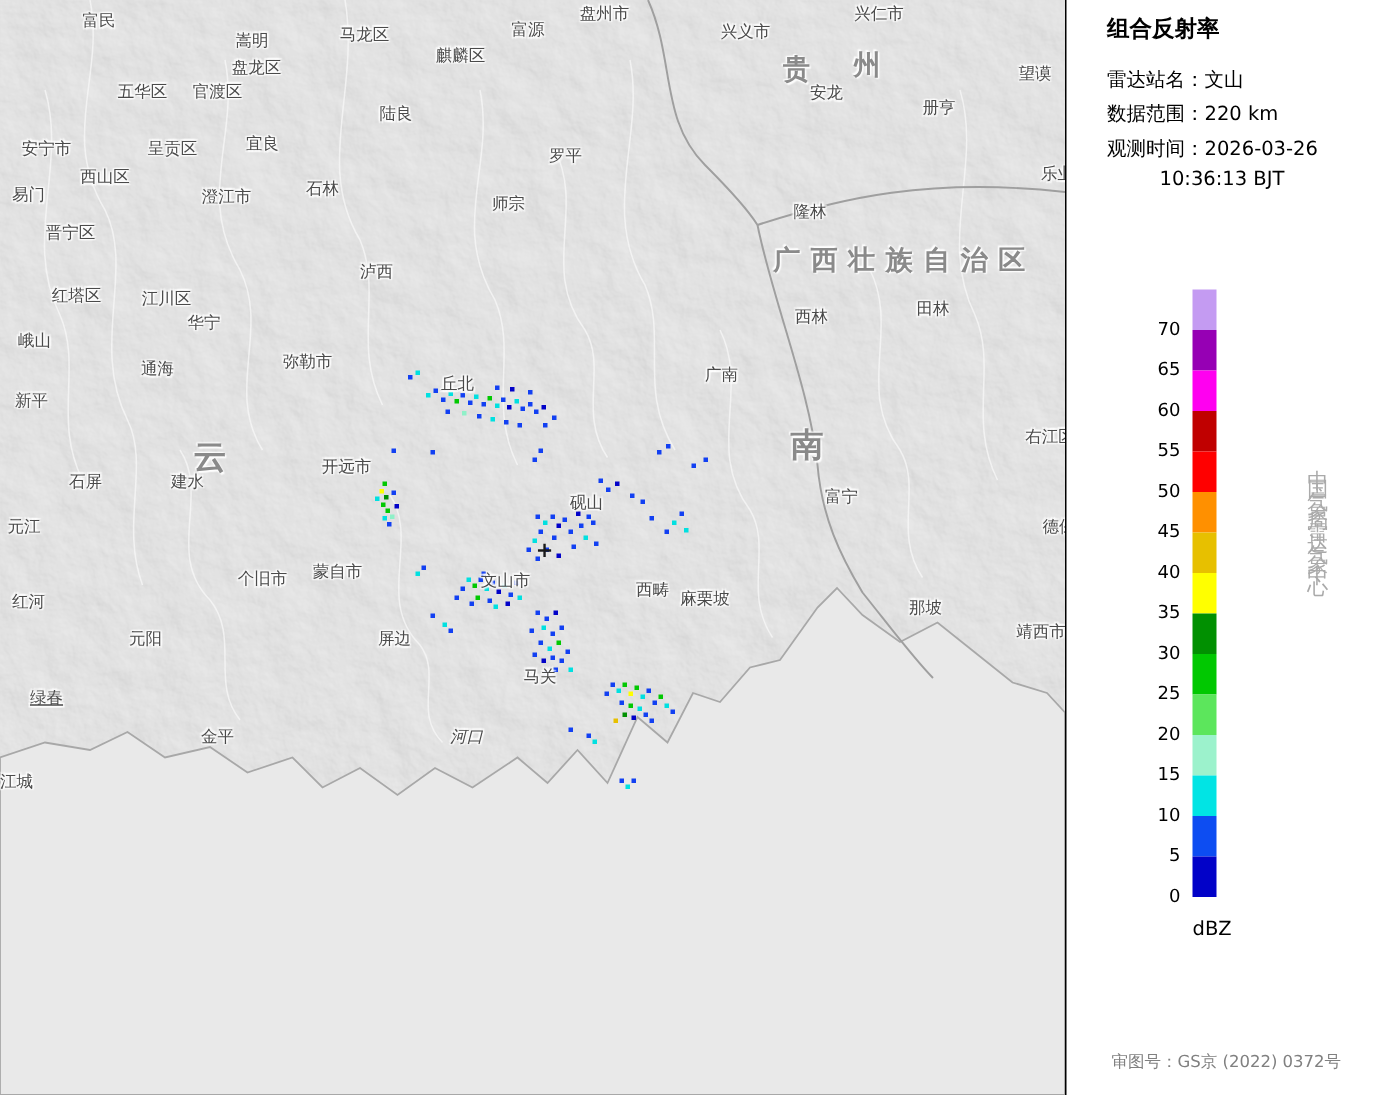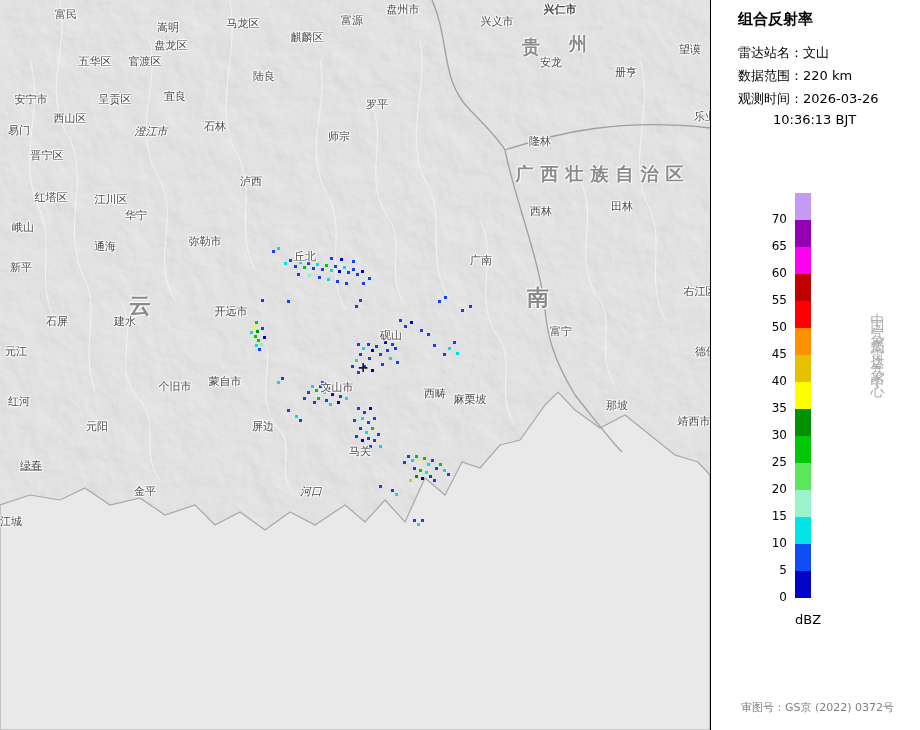--- a/index.html
+++ b/index.html
@@ -225,41 +225,41 @@
         <i class="echo" style="left: 444px; top: 296px; background: rgb(18, 64, 242);"></i>
       </div>
     <div id="labels">
         <span class="mlabel" style="left: 66px; top: 14px;">富民</span>
         <span class="mlabel" style="left: 168px; top: 27px;">嵩明</span>
         <span class="mlabel" style="left: 243px; top: 23px;">马龙区</span>
         <span class="mlabel" style="left: 307px; top: 37px;">麒麟区</span>
         <span class="mlabel" style="left: 352px; top: 20px;">富源</span>
         <span class="mlabel" style="left: 403px; top: 9px;">盘州市</span>
         <span class="mlabel" style="left: 497px; top: 21px;">兴义市</span>
-        <span class="mlabel" style="left: 560px; top: 9px; font-weight: bold;">兴仁市</span>
+        <span class="mlabel" style="left: 586px; top: 9px;">兴仁市</span>
         <span class="mlabel" style="left: 551px; top: 62px;">安龙</span>
         <span class="mlabel" style="left: 626px; top: 72px;">册亨</span>
         <span class="mlabel" style="left: 690px; top: 49px;">望谟</span>
         <span class="mlabel" style="left: 705px; top: 116px;">乐业</span>
         <span class="mlabel" style="left: 175px; top: 96px;">宜良</span>
         <span class="mlabel" style="left: 264px; top: 76px;">陆良</span>
         <span class="mlabel" style="left: 377px; top: 104px;">罗平</span>
         <span class="mlabel" style="left: 339px; top: 136px;">师宗</span>
         <span class="mlabel" style="left: 215px; top: 126px;">石林</span>
         <span class="mlabel" style="left: 251px; top: 181px;">泸西</span>
         <span class="mlabel" style="left: 540px; top: 141px;">隆林</span>
         <span class="mlabel" style="left: 541px; top: 211px;">西林</span>
         <span class="mlabel" style="left: 622px; top: 206px;">田林</span>
         <span class="mlabel" style="left: 700px; top: 291px;">右江区</span>
         <span class="mlabel" style="left: 706px; top: 351px;">德保</span>
         <span class="mlabel" style="left: 617px; top: 405px;">那坡</span>
         <span class="mlabel" style="left: 694px; top: 421px;">靖西市</span>
         <span class="mlabel" style="left: 205px; top: 241px;">弥勒市</span>
         <span class="mlabel" style="left: 305px; top: 256px; text-align: center;">丘北</span>
-        <span class="mlabel" style="left: 481px; top: 260px;">广南</span>
+        <span class="mlabel" style="left: 481px; top: 250px;">广南</span>
         <span class="mlabel" style="left: 561px; top: 331px;">富宁</span>
         <span class="mlabel" style="left: 391px; top: 335px;">砚山</span>
         <span class="mlabel" style="left: 337px; top: 387px;">文山市</span>
         <span class="mlabel" style="left: 423px; top: 393px; padding-left: 24px;">西畴</span>
         <span class="mlabel" style="left: 470px; top: 399px;">麻栗坡</span>
         <span class="mlabel" style="left: 360px; top: 451px;">马关</span>
         <span class="mlabel" style="left: 311px; top: 491px; font-style: italic;">河口</span>
         <span class="mlabel" style="left: 263px; top: 426px;">屏边</span>
         <span class="mlabel" style="left: 145px; top: 491px;">金平</span>
         <span class="mlabel" style="left: 225px; top: 381px;">蒙自市</span>
@@ -270,21 +270,21 @@
         <span class="mlabel" style="left: 19px; top: 401px;">红河</span>
         <span class="mlabel" style="left: 97px; top: 426px;">元阳</span>
         <span class="mlabel" style="left: 31px; top: 465px; text-decoration: underline;">绿春</span>
         <span class="mlabel" style="left: 11px; top: 521px;">江城</span>
         <span class="mlabel" style="left: 16px; top: 351px;">元江</span>
         <span class="mlabel" style="left: 21px; top: 267px;">新平</span>
         <span class="mlabel" style="left: 23px; top: 227px;">峨山</span>
         <span class="mlabel" style="left: 51px; top: 197px;">红塔区</span>
         <span class="mlabel" style="left: 19px; top: 130px;">易门</span>
         <span class="mlabel" style="left: 47px; top: 155px;">晋宁区</span>
-        <span class="mlabel" style="left: 151px; top: 131px; font-style: italic;">澄江市</span>
+        <span class="mlabel" style="left: 151px; top: 131px;">澄江市</span>
         <span class="mlabel" style="left: 115px; top: 99px;">呈贡区</span>
         <span class="mlabel" style="left: 70px; top: 118px;">西山区</span>
         <span class="mlabel" style="left: 95px; top: 61px;">五华区</span>
         <span class="mlabel" style="left: 145px; top: 61px;">官渡区</span>
         <span class="mlabel" style="left: 171px; top: 45px;">盘龙区</span>
         <span class="mlabel" style="left: 31px; top: 99px;">安宁市</span>
         <span class="mlabel" style="left: 105px; top: 246px;">通海</span>
         <span class="mlabel" style="left: 136px; top: 215px;">华宁</span>
         <span class="mlabel" style="left: 111px; top: 199px;">江川区</span>
         <span class="plabel" style="left: 140px; top: 306px; font-size: 22px;">云</span>

